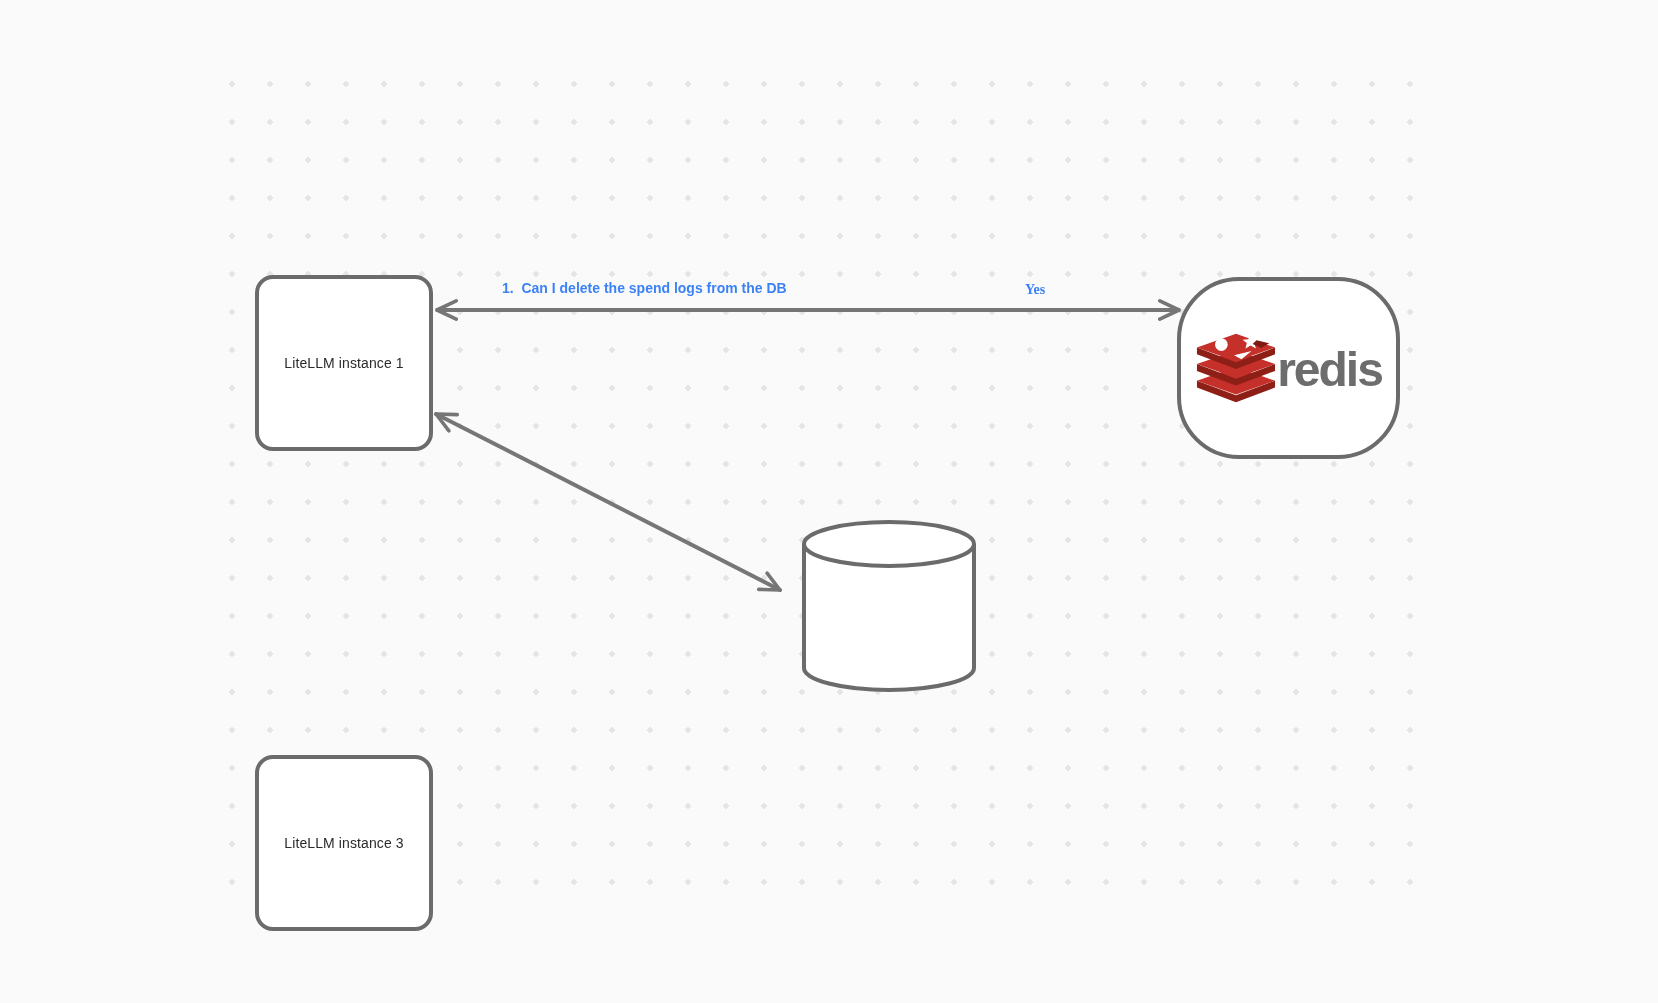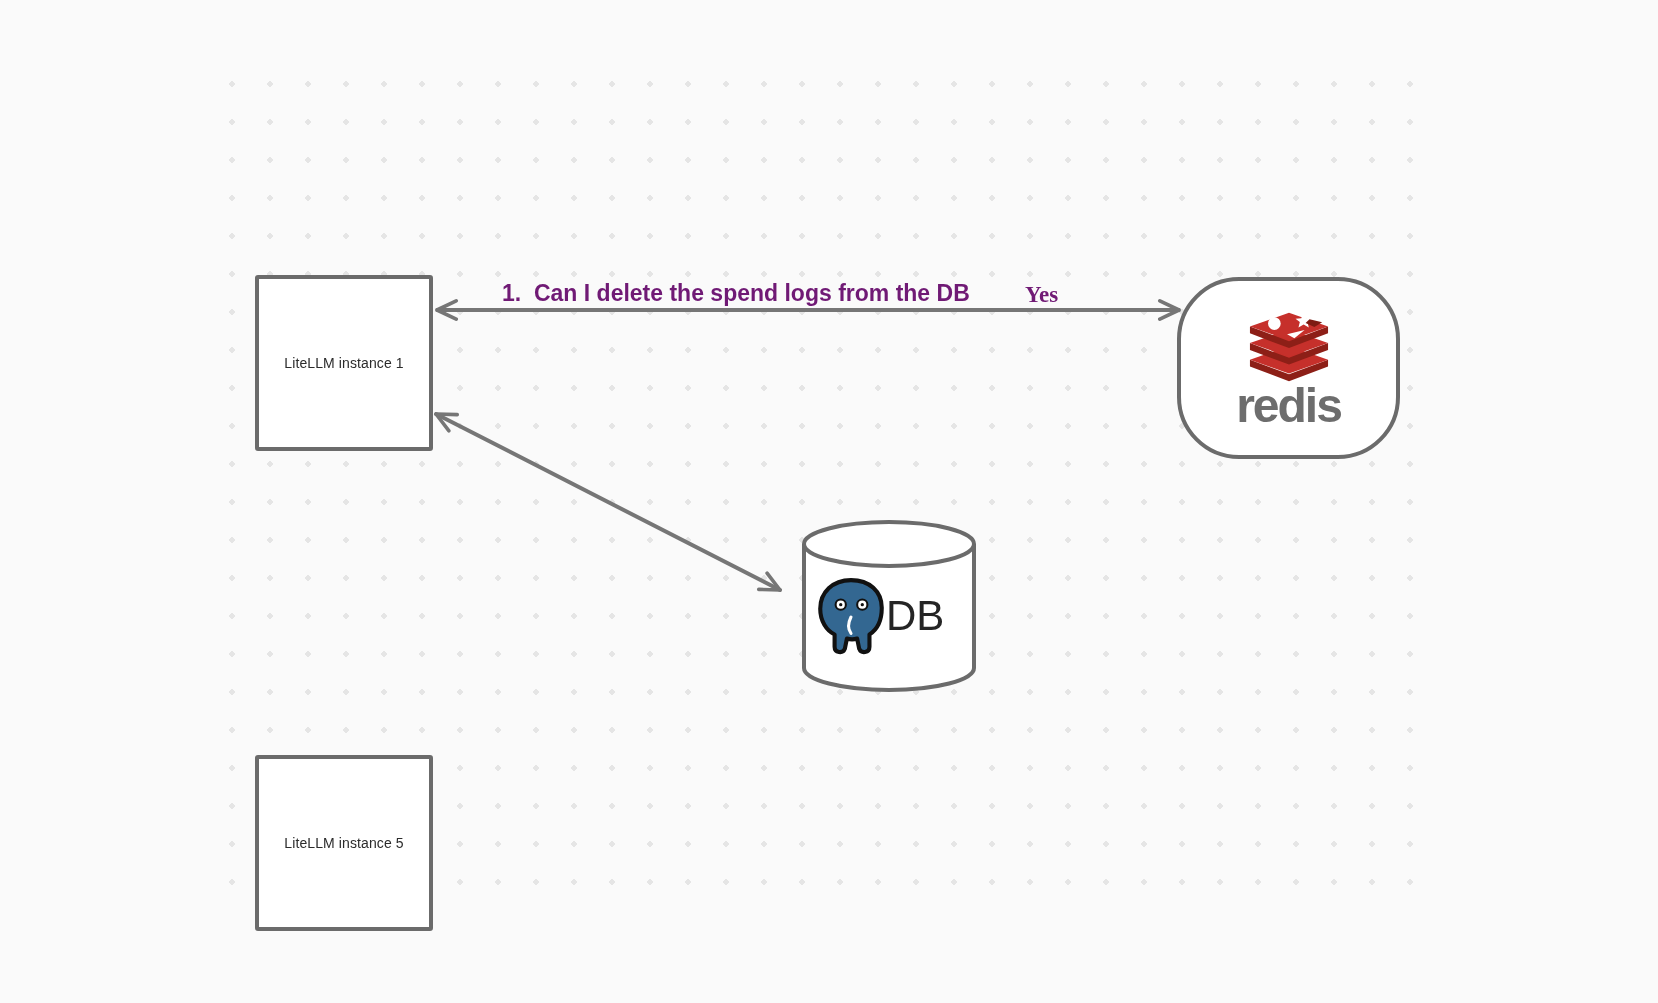--- a/index.html
+++ b/index.html
@@ -8,48 +8,48 @@
     background:#fafafa;
     font-family:"Liberation Sans",sans-serif;
   }
   .dots{
     position:absolute;left:213px;top:65px;width:1216px;height:836px;
     background-image:radial-gradient(circle,#e5e5e5 2.6px,transparent 2.8px);
     background-size:38px 38px;
   }
   .node{
     position:absolute;box-sizing:border-box;background:#ffffff;
-    border:4px solid #6b6b6b;border-radius:3px;
+    border:4px solid #6b6b6b;border-radius:18px;
     display:flex;align-items:center;justify-content:center;
   }
   .inst{left:255px;width:178px;height:176px;}
   .inst-label{font-size:14px;color:#2b2b2b;letter-spacing:.1px;}
   #inst1{top:275px;} #inst2{top:513px;} #inst3{top:755px;}
 
   .redis-node{
     left:1177px;top:277px;width:223px;height:182px;border-radius:62px;
-    flex-direction:column;padding-top:2px;
+    flex-direction:row;padding-top:2px;
   }
   .redis-word{
     font-size:48px;font-weight:700;color:#6d6d6d;letter-spacing:-2px;
     line-height:.85;margin-top:2px;
   }
 
   .db-node{position:absolute;left:800px;top:518px;width:178px;height:176px;}
   .db-node svg.cyl{position:absolute;left:0;top:0;}
   .db-content{
     position:absolute;left:12px;top:58px;display:flex;align-items:center;
   }
   .db-label{font-size:42px;font-weight:500;color:#252525;line-height:1;margin-left:-4px;}
 
   .arrows{position:absolute;left:0;top:0;pointer-events:none;}
   .arrows path.edge{pointer-events:stroke;}
 
   .arrow-label{
-    position:absolute;font-size:23px;font-weight:700;color:#701a75;
+    position:absolute;font-size:14px;font-weight:700;color:#3b82f6;
     white-space:pre;line-height:1.1;
   }
   #label1{left:502px;top:281px;}
   #label-yes{left:1025px;top:282px;font-family:Liberation Serif, serif;}
   #label2{left:583px;top:455px;}
 </style>
 </head>
 <body>
 
 <div class="canvas">
@@ -63,21 +63,21 @@
       </marker>
     </defs>
     <path class="edge" d="M437 310 L1179 310" stroke="#767676" stroke-width="4" fill="none" stroke-linecap="round" marker-start="url(#ah)" marker-end="url(#ah)"></path>
     <path class="edge" d="M436 414 L780 590" stroke="#767676" stroke-width="4" fill="none" stroke-linecap="round" marker-start="url(#ah)" marker-end="url(#ah)"></path>
   </svg>
 
   <div class="node inst" id="inst1">
     <span class="inst-label">LiteLLM instance 1</span>
   </div>
   <div class="node inst" id="inst3">
-    <span class="inst-label">LiteLLM instance 5</span>
+    <span class="inst-label">LiteLLM instance 3</span>
   </div>
 
   <div class="node redis-node">
     <svg width="82" height="72" viewBox="0 0 84 72">
 
       <polygon points="2,48 42,63 82,48 82,55 42,70 2,55" fill="#8d1f17"></polygon>
       <polygon points="2,48 42,34 82,48 42,62" fill="#c6302b"></polygon>
 
       <polygon points="2,31 42,46 82,31 82,38 42,53 2,38" fill="#8d1f17"></polygon>
       <polygon points="2,31 42,17 82,31 42,45" fill="#c6302b"></polygon>
@@ -91,32 +91,18 @@
       <polygon points="63,6.5 76,9.5 68,14.5 59,10.5" fill="#7e1b12"></polygon>
     </svg>
     <div class="redis-word">redis</div>
   </div>
 
   <div class="db-node">
     <svg class="cyl" width="178" height="176" viewBox="0 0 178 176">
       <path d="M4 26 v124 a85 22 0 0 0 170 0 v-124" fill="#ffffff" stroke="#6b6b6b" stroke-width="4"></path>
       <ellipse cx="89" cy="26" rx="85" ry="22" fill="#ffffff" stroke="#6b6b6b" stroke-width="4"></ellipse>
     </svg>
-    <div class="db-content">
-      <svg width="78" height="80" viewBox="0 0 72 78">
-        <path d="M36 4 C 18 4 6 16 6 32 C 6 44 12 53 20 57 L 20 69
-                 C 20 75 28 76 30 71 L 32 61 C 35 62 39 62 42 61
-                 L 44 71 C 46 76 54 75 54 69 L 54 57
-                 C 62 52 66 43 66 31 C 66 15 54 4 36 4 Z" fill="#336791" stroke="#111111" stroke-width="4" stroke-linejoin="round"></path>
-        <circle cx="26" cy="28" r="5" fill="#ffffff" stroke="#111111" stroke-width="2"></circle>
-        <circle cx="26" cy="28" r="1.6" fill="#111111"></circle>
-        <circle cx="47" cy="28" r="5" fill="#ffffff" stroke="#111111" stroke-width="2"></circle>
-        <circle cx="47" cy="28" r="1.6" fill="#111111"></circle>
-        <path d="M36 40 C 33 46 33 52 36 56" fill="none" stroke="#ffffff" stroke-width="3" stroke-linecap="round"></path>
-      </svg>
-      <div class="db-label">DB</div>
-    </div>
   </div>
 
   <div class="arrow-label" id="label1">1.  Can I delete the spend logs from the DB</div>
   <div class="arrow-label" id="label-yes">Yes</div>
 
 </div>
 
 </body></html>

